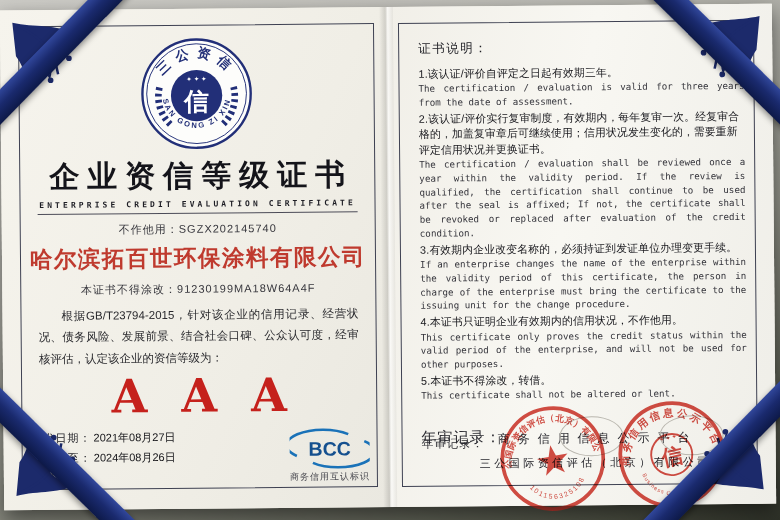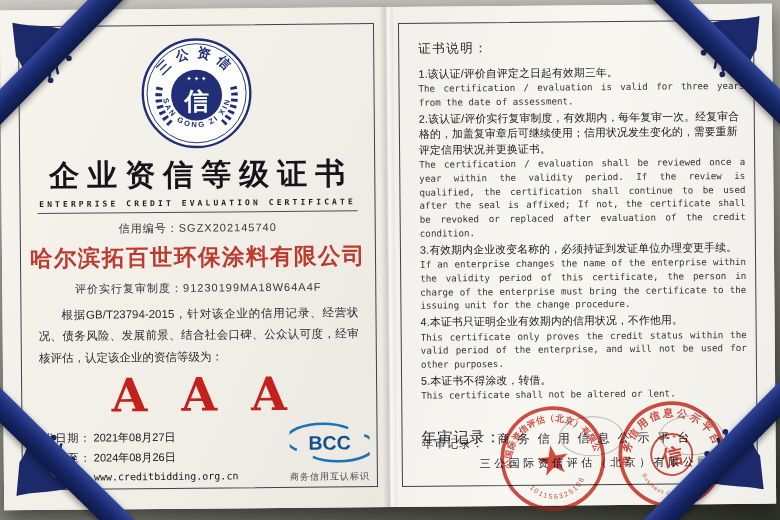--- a/index.html
+++ b/index.html
@@ -65,21 +65,21 @@
     margin-top:0;font-family:"DejaVu Serif","Liberation Serif",serif;font-weight:bold;
     font-size:46px;color:#c5211c;letter-spacing:34px;text-indent:34px;white-space:nowrap;
   }
   .bottom{margin-top:auto;width:100%;display:flex;align-items:flex-end;padding:0 2px 6px 8px;box-sizing:border-box;}
   .meta{flex:1.15;display:flex;flex-direction:column;gap:5px;font-size:11px;color:#1f1f25;}
   .meta-row{display:flex;line-height:1.35;}
   .meta-label{letter-spacing:1px;white-space:nowrap;}
   .meta-value{margin-left:2px;color:#141418;}
   .url-stack{display:flex;flex-direction:column;gap:3px;font-family:"DejaVu Sans Mono","Liberation Mono",monospace;font-size:10px;}
   .badges{flex:1;display:flex;gap:16px;justify-content:flex-end;align-items:flex-end;padding-right:4px;}
-  .badge{display:flex;flex-direction:column;align-items:center;gap:6px;}
+  .badge{display:flex;flex-direction:column;align-items:center;gap:0;}
   .bcc-svg{width:80px;height:44px;}
   .qr{position:relative;width:46px;height:46px;background:#f2f2f2;outline:2px solid #fafafa;
     background-image:repeating-linear-gradient(0deg,#2b2b2b 0 2px,transparent 2px 5px),
                      repeating-linear-gradient(90deg,#2b2b2b 0 2px,#f2f2f2 2px 5px);}
   .qr i{position:absolute;width:12px;height:12px;background:#222;box-shadow:inset 0 0 0 2px #fff;border:2px solid #222;box-sizing:border-box;}
   .qr .f-tl{left:0;top:0;} .qr .f-tr{right:0;top:0;} .qr .f-bl{left:0;bottom:0;}
   .badge-caption{font-size:9px;letter-spacing:1px;color:#46464d;white-space:nowrap;}
 
   
   .rp{position:absolute;inset:18px 16px 20px 14px;padding:16px 12px 0 18px;box-sizing:border-box;z-index:3;}
@@ -143,47 +143,46 @@
         <path d="M88,92 A40,40 0 0 0 98,50" fill="none" stroke="#222f78" stroke-width="7" stroke-dasharray="3 3.5"></path>
         <circle cx="60" cy="62" r="27" fill="#222f78"></circle>
         <text x="60" y="47" text-anchor="middle" font-size="7" fill="#ffffff">✦ ✦ ✦</text>
         <text x="60" y="77" text-anchor="middle" font-size="26" font-weight="bold" fill="#ffffff" font-family="DejaVu Serif,serif">信</text>
       </svg>
 
       <div class="cert-title">企业资信等级证书</div>
       <div class="cert-subtitle">ENTERPRISE CREDIT EVALUATION CERTIFICATE</div>
 
       <div class="credit-line">
-        <span>信用编号：</span><span>SGZX202145740</span>
+        <span>不作他用：</span><span>SGZX202145740</span>
       </div>
 
       <div class="company">哈尔滨拓百世环保涂料有限公司</div>
 
       <div class="uscc-line">
-        <span>评价实行复审制度：</span><span>91230199MA18W64A4F</span>
+        <span>本证书不得涂改：</span><span>91230199MA18W64A4F</span>
       </div>
 
       <div class="body-par">根据GB/T23794-2015，针对该企业的信用记录、经营状况、债务风险、发展前景、结合社会口碑、公众认可度，经审核评估，认定该企业的资信等级为：</div>
 
       <div class="rating">AAA</div>
 
       <div class="bottom">
         <div class="meta">
           <div class="meta-row">
             <span class="meta-label">颁发日期：</span>
             <span class="meta-value">2021年08月27日</span>
           </div>
           <div class="meta-row">
             <span class="meta-label">有效期至：</span>
             <span class="meta-value">2024年08月26日</span>
           </div>
           <div class="meta-row">
             <span class="meta-label">证书查询：</span>
             <span class="meta-value url-stack">
-              <span>www.creditbidding.org.cn</span>
             </span>
           </div>
         </div>
         <div class="badges">
           <div class="badge">
             <svg class="bcc-svg" viewBox="0 0 90 48">
               <path d="M8,32 A40,17 0 0 1 66,8" fill="none" stroke="#1a72b8" stroke-width="3"></path>
               <path d="M84,16 A40,17 0 0 1 26,40" fill="none" stroke="#1a72b8" stroke-width="3"></path>
               <text x="45" y="32" text-anchor="middle" font-size="22" font-weight="bold" fill="#15508f">BCC</text>
             </svg>

